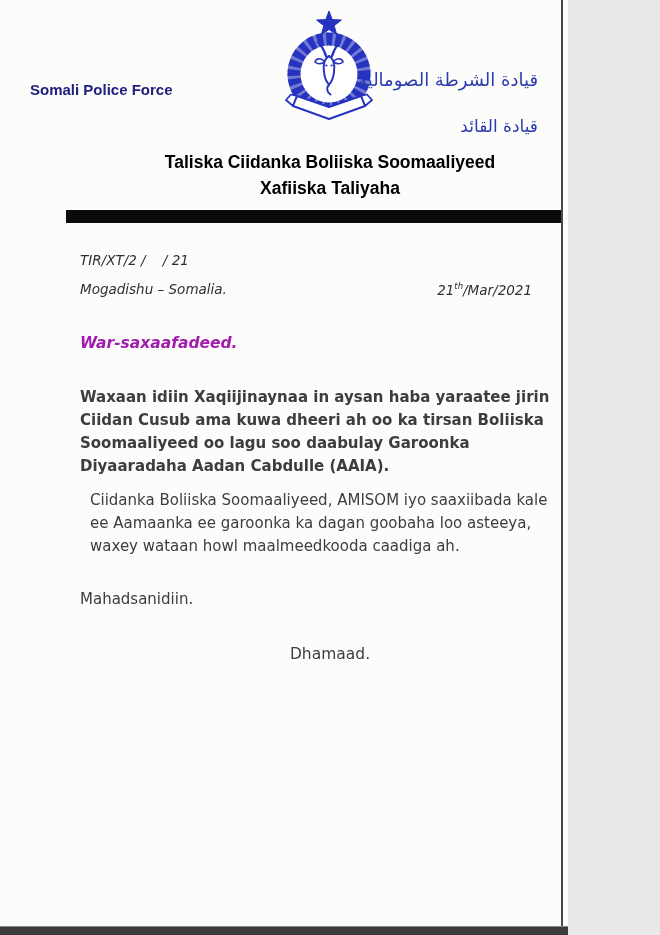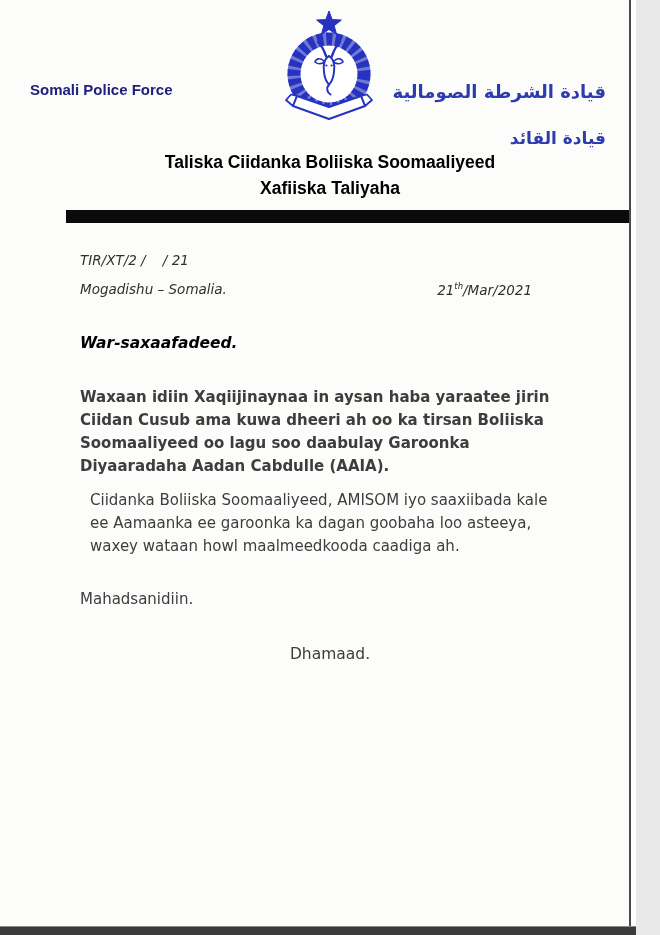--- a/index.html
+++ b/index.html
@@ -1,46 +1,46 @@
 <!DOCTYPE html>
 <html><head>
 <meta charset="utf-8">
 <style>
   html,body{margin:0;padding:0;background:#e9e9e9;}
   .screenshot{
-    position:relative;width:636px;height:935px;overflow:hidden;
+    position:relative;width:568px;height:935px;overflow:hidden;
     background:#fcfcfb;
     font-family:"DejaVu Sans",sans-serif;
   }
   
   .right-edge{position:absolute;top:0;right:5px;width:2px;height:100%;background:#4a4a4a;}
   .right-margin{position:absolute;top:0;right:0;width:5px;height:100%;background:#fff;}
   .bottom-strip{position:absolute;left:0;bottom:0;width:100%;height:8px;background:#3b3b3b;border-top:1px solid #8a8a8a;}
 
   
   .en-block{position:absolute;left:30px;top:82px;color:#20207f;
     font-family:"Liberation Sans",sans-serif;font-weight:bold;font-size:15px;line-height:16px;}
   .en-block .l2{margin-top:20px;}
-  .ar-block{position:absolute;right:30px;top:78px;color:#2c3cae;direction:rtl;
-    font-weight:bold;font-size:18px;line-height:28px;}
+  .ar-block{position:absolute;right:30px;top:66px;color:#2c3cae;direction:rtl;
+    font-weight:normal;font-size:18px;line-height:28px;}
   .ar-block .l2{margin-top:18px;font-size:17px;}
   .emblem{position:absolute;left:270px;top:8px;width:118px;height:132px;}
   .so-title{position:absolute;left:0;top:149px;width:660px;text-align:center;color:#000000;
     font-family:"Liberation Sans",sans-serif;font-weight:bold;font-size:17.5px;line-height:26px;}
   .black-bar{position:absolute;left:66px;top:210px;width:563px;height:13px;background:#0b0b0b;}
 
   
   .ref-line{position:absolute;left:80px;top:252px;color:#2f2f2f;
     font-style:italic;font-size:13.5px;white-space:pre;}
   .place-date{position:absolute;left:80px;top:281px;width:452px;display:flex;
     justify-content:space-between;color:#2f2f2f;font-style:italic;font-size:13.5px;}
   .place-date sup{font-size:8.5px;}
 
   
-  .heading{position:absolute;left:80px;top:334px;color:#000000;
+  .heading{position:absolute;left:80px;top:334px;color:#a21caf;
     font-weight:bold;font-style:italic;font-size:15.5px;}
   .para{position:absolute;left:80px;width:480px;color:#3d3d3d;font-size:15px;line-height:23px;}
   .p1{top:386px;font-weight:bold;}
   .p2{top:489px;margin-left:10px;}
   .thanks{position:absolute;left:80px;top:590px;color:#3d3d3d;font-size:15px;}
   .closing{position:absolute;left:0;top:645px;width:660px;text-align:center;color:#3d3d3d;font-size:15.5px;}
 </style>
 </head>
 <body>
 

